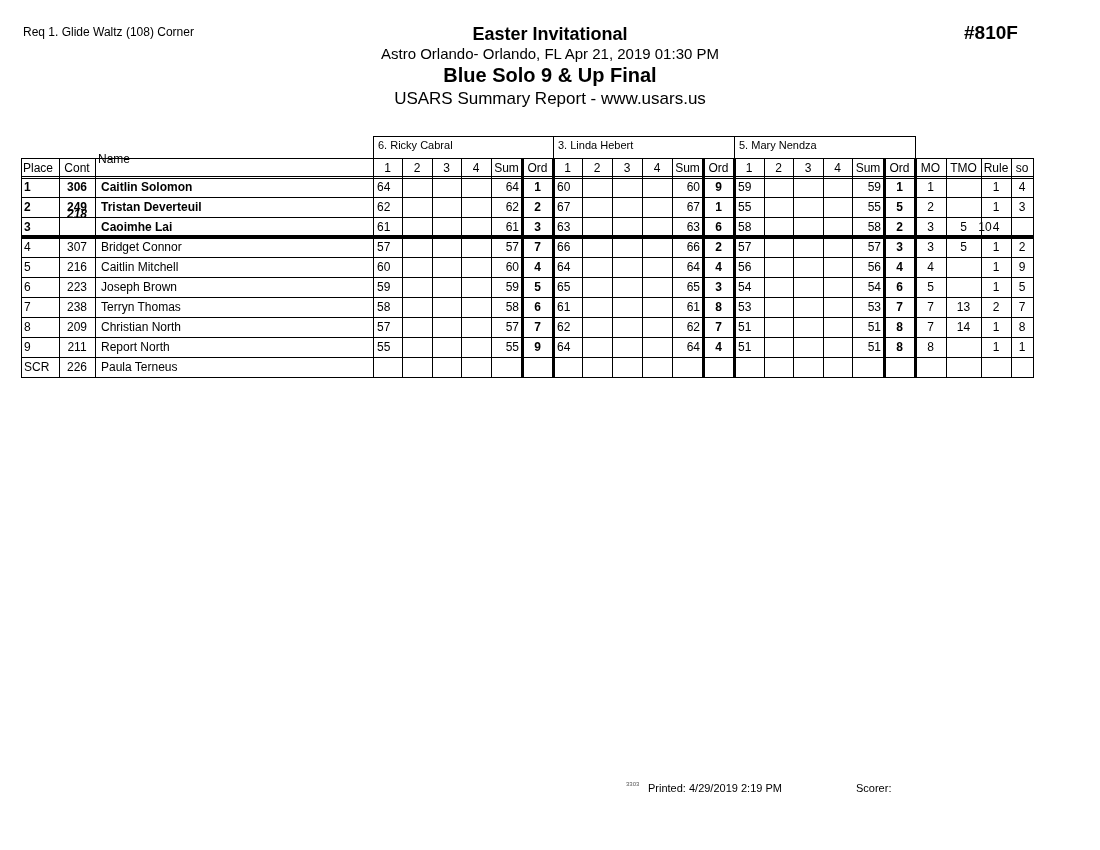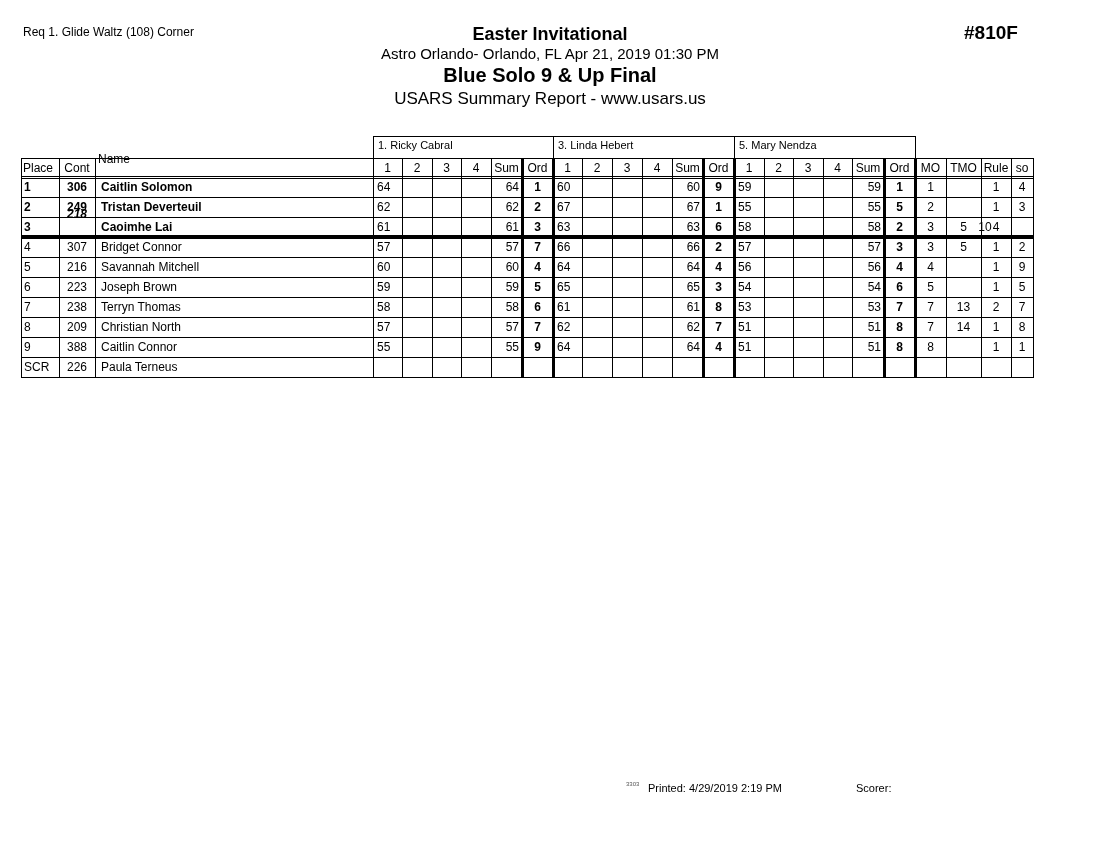--- a/index.html
+++ b/index.html
@@ -26,21 +26,21 @@
 <body>
 
 <div class="abs req">Req  1.  Glide Waltz (108) Corner</div>
 <div class="abs evnum">#810F</div>
 <div class="abs center t1">Easter Invitational</div>
 <div class="abs center t2">Astro Orlando- Orlando, FL  Apr 21, 2019  01:30 PM</div>
 <div class="abs center t3">Blue Solo 9 &amp; Up Final</div>
 <div class="abs center t4">USARS Summary Report - www.usars.us</div>
 
 <div id="table">
-    <div class="cell judge-name" style="left: 373px; top: 138px; width: 180px; height: 18px;">1.  Ricky Cabral</div>
+    <div class="cell judge-name" style="left: 373px; top: 138px; width: 180px; height: 18px;">6.  Ricky Cabral</div>
     <div class="line" style="left: 373px; top: 136px; width: 181px; height: 1px;"></div>
     <div class="line" style="left: 373px; top: 136px; width: 1px; height: 22px;"></div>
     <div class="cell judge-name" style="left: 553px; top: 138px; width: 181px; height: 18px;">3.  Linda Hebert</div>
     <div class="line" style="left: 553px; top: 136px; width: 182px; height: 1px;"></div>
     <div class="line" style="left: 553px; top: 136px; width: 1px; height: 22px;"></div>
     <div class="cell judge-name" style="left: 734px; top: 138px; width: 181px; height: 18px;">5.  Mary Nendza</div>
     <div class="line" style="left: 734px; top: 136px; width: 182px; height: 1px;"></div>
     <div class="line" style="left: 734px; top: 136px; width: 1px; height: 22px;"></div>
     <div class="line" style="left: 915px; top: 136px; width: 1px; height: 22px;"></div>
     <div class="cell hdr-l" style="left: 21px; top: 159px; width: 38px; height: 19px; padding-left: 2px;">Place</div>
@@ -163,21 +163,21 @@
     <div class="cell " style="left: 793px; top: 238px; width: 30px; height: 19px;"></div>
     <div class="cell " style="left: 823px; top: 238px; width: 29px; height: 19px;"></div>
     <div class="cell r" style="left: 852px; top: 238px; width: 32px; height: 19px;">57</div>
     <div class="cell c b" style="left: 884px; top: 238px; width: 31px; height: 19px;">3</div>
     <div class="cell c" style="left: 915px; top: 238px; width: 31px; height: 19px;">3</div>
     <div class="cell c" style="left: 946px; top: 238px; width: 35px; height: 19px;">5</div>
     <div class="cell c" style="left: 981px; top: 238px; width: 30px; height: 19px;">1</div>
     <div class="cell c" style="left: 1011px; top: 238px; width: 22px; height: 19px;">2</div>
     <div class="cell " style="left: 21px; top: 258px; width: 38px; height: 19px; padding-left: 3px;">5</div>
     <div class="cell c" style="left: 59px; top: 258px; width: 36px; height: 19px;">216</div>
-    <div class="cell " style="left: 95px; top: 258px; width: 278px; height: 19px; padding-left: 6px;">Savannah Mitchell</div>
+    <div class="cell " style="left: 95px; top: 258px; width: 278px; height: 19px; padding-left: 6px;">Caitlin Mitchell</div>
     <div class="cell " style="left: 373px; top: 258px; width: 29px; height: 19px; padding-left: 4px;">60</div>
     <div class="cell " style="left: 402px; top: 258px; width: 30px; height: 19px;"></div>
     <div class="cell " style="left: 432px; top: 258px; width: 29px; height: 19px;"></div>
     <div class="cell " style="left: 461px; top: 258px; width: 30px; height: 19px;"></div>
     <div class="cell r" style="left: 491px; top: 258px; width: 31px; height: 19px;">60</div>
     <div class="cell c b" style="left: 522px; top: 258px; width: 31px; height: 19px;">4</div>
     <div class="cell " style="left: 553px; top: 258px; width: 29px; height: 19px; padding-left: 4px;">64</div>
     <div class="cell " style="left: 582px; top: 258px; width: 30px; height: 19px;"></div>
     <div class="cell " style="left: 612px; top: 258px; width: 30px; height: 19px;"></div>
     <div class="cell " style="left: 642px; top: 258px; width: 30px; height: 19px;"></div>
@@ -262,22 +262,22 @@
     <div class="cell " style="left: 764px; top: 318px; width: 29px; height: 19px;"></div>
     <div class="cell " style="left: 793px; top: 318px; width: 30px; height: 19px;"></div>
     <div class="cell " style="left: 823px; top: 318px; width: 29px; height: 19px;"></div>
     <div class="cell r" style="left: 852px; top: 318px; width: 32px; height: 19px;">51</div>
     <div class="cell c b" style="left: 884px; top: 318px; width: 31px; height: 19px;">8</div>
     <div class="cell c" style="left: 915px; top: 318px; width: 31px; height: 19px;">7</div>
     <div class="cell c" style="left: 946px; top: 318px; width: 35px; height: 19px;">14</div>
     <div class="cell c" style="left: 981px; top: 318px; width: 30px; height: 19px;">1</div>
     <div class="cell c" style="left: 1011px; top: 318px; width: 22px; height: 19px;">8</div>
     <div class="cell " style="left: 21px; top: 338px; width: 38px; height: 19px; padding-left: 3px;">9</div>
-    <div class="cell c" style="left: 59px; top: 338px; width: 36px; height: 19px;">388</div>
-    <div class="cell " style="left: 95px; top: 338px; width: 278px; height: 19px; padding-left: 6px;">Caitlin Connor</div>
+    <div class="cell c" style="left: 59px; top: 338px; width: 36px; height: 19px;">211</div>
+    <div class="cell " style="left: 95px; top: 338px; width: 278px; height: 19px; padding-left: 6px;">Report North</div>
     <div class="cell " style="left: 373px; top: 338px; width: 29px; height: 19px; padding-left: 4px;">55</div>
     <div class="cell " style="left: 402px; top: 338px; width: 30px; height: 19px;"></div>
     <div class="cell " style="left: 432px; top: 338px; width: 29px; height: 19px;"></div>
     <div class="cell " style="left: 461px; top: 338px; width: 30px; height: 19px;"></div>
     <div class="cell r" style="left: 491px; top: 338px; width: 31px; height: 19px;">55</div>
     <div class="cell c b" style="left: 522px; top: 338px; width: 31px; height: 19px;">9</div>
     <div class="cell " style="left: 553px; top: 338px; width: 29px; height: 19px; padding-left: 4px;">64</div>
     <div class="cell " style="left: 582px; top: 338px; width: 30px; height: 19px;"></div>
     <div class="cell " style="left: 612px; top: 338px; width: 30px; height: 19px;"></div>
     <div class="cell " style="left: 642px; top: 338px; width: 30px; height: 19px;"></div>

